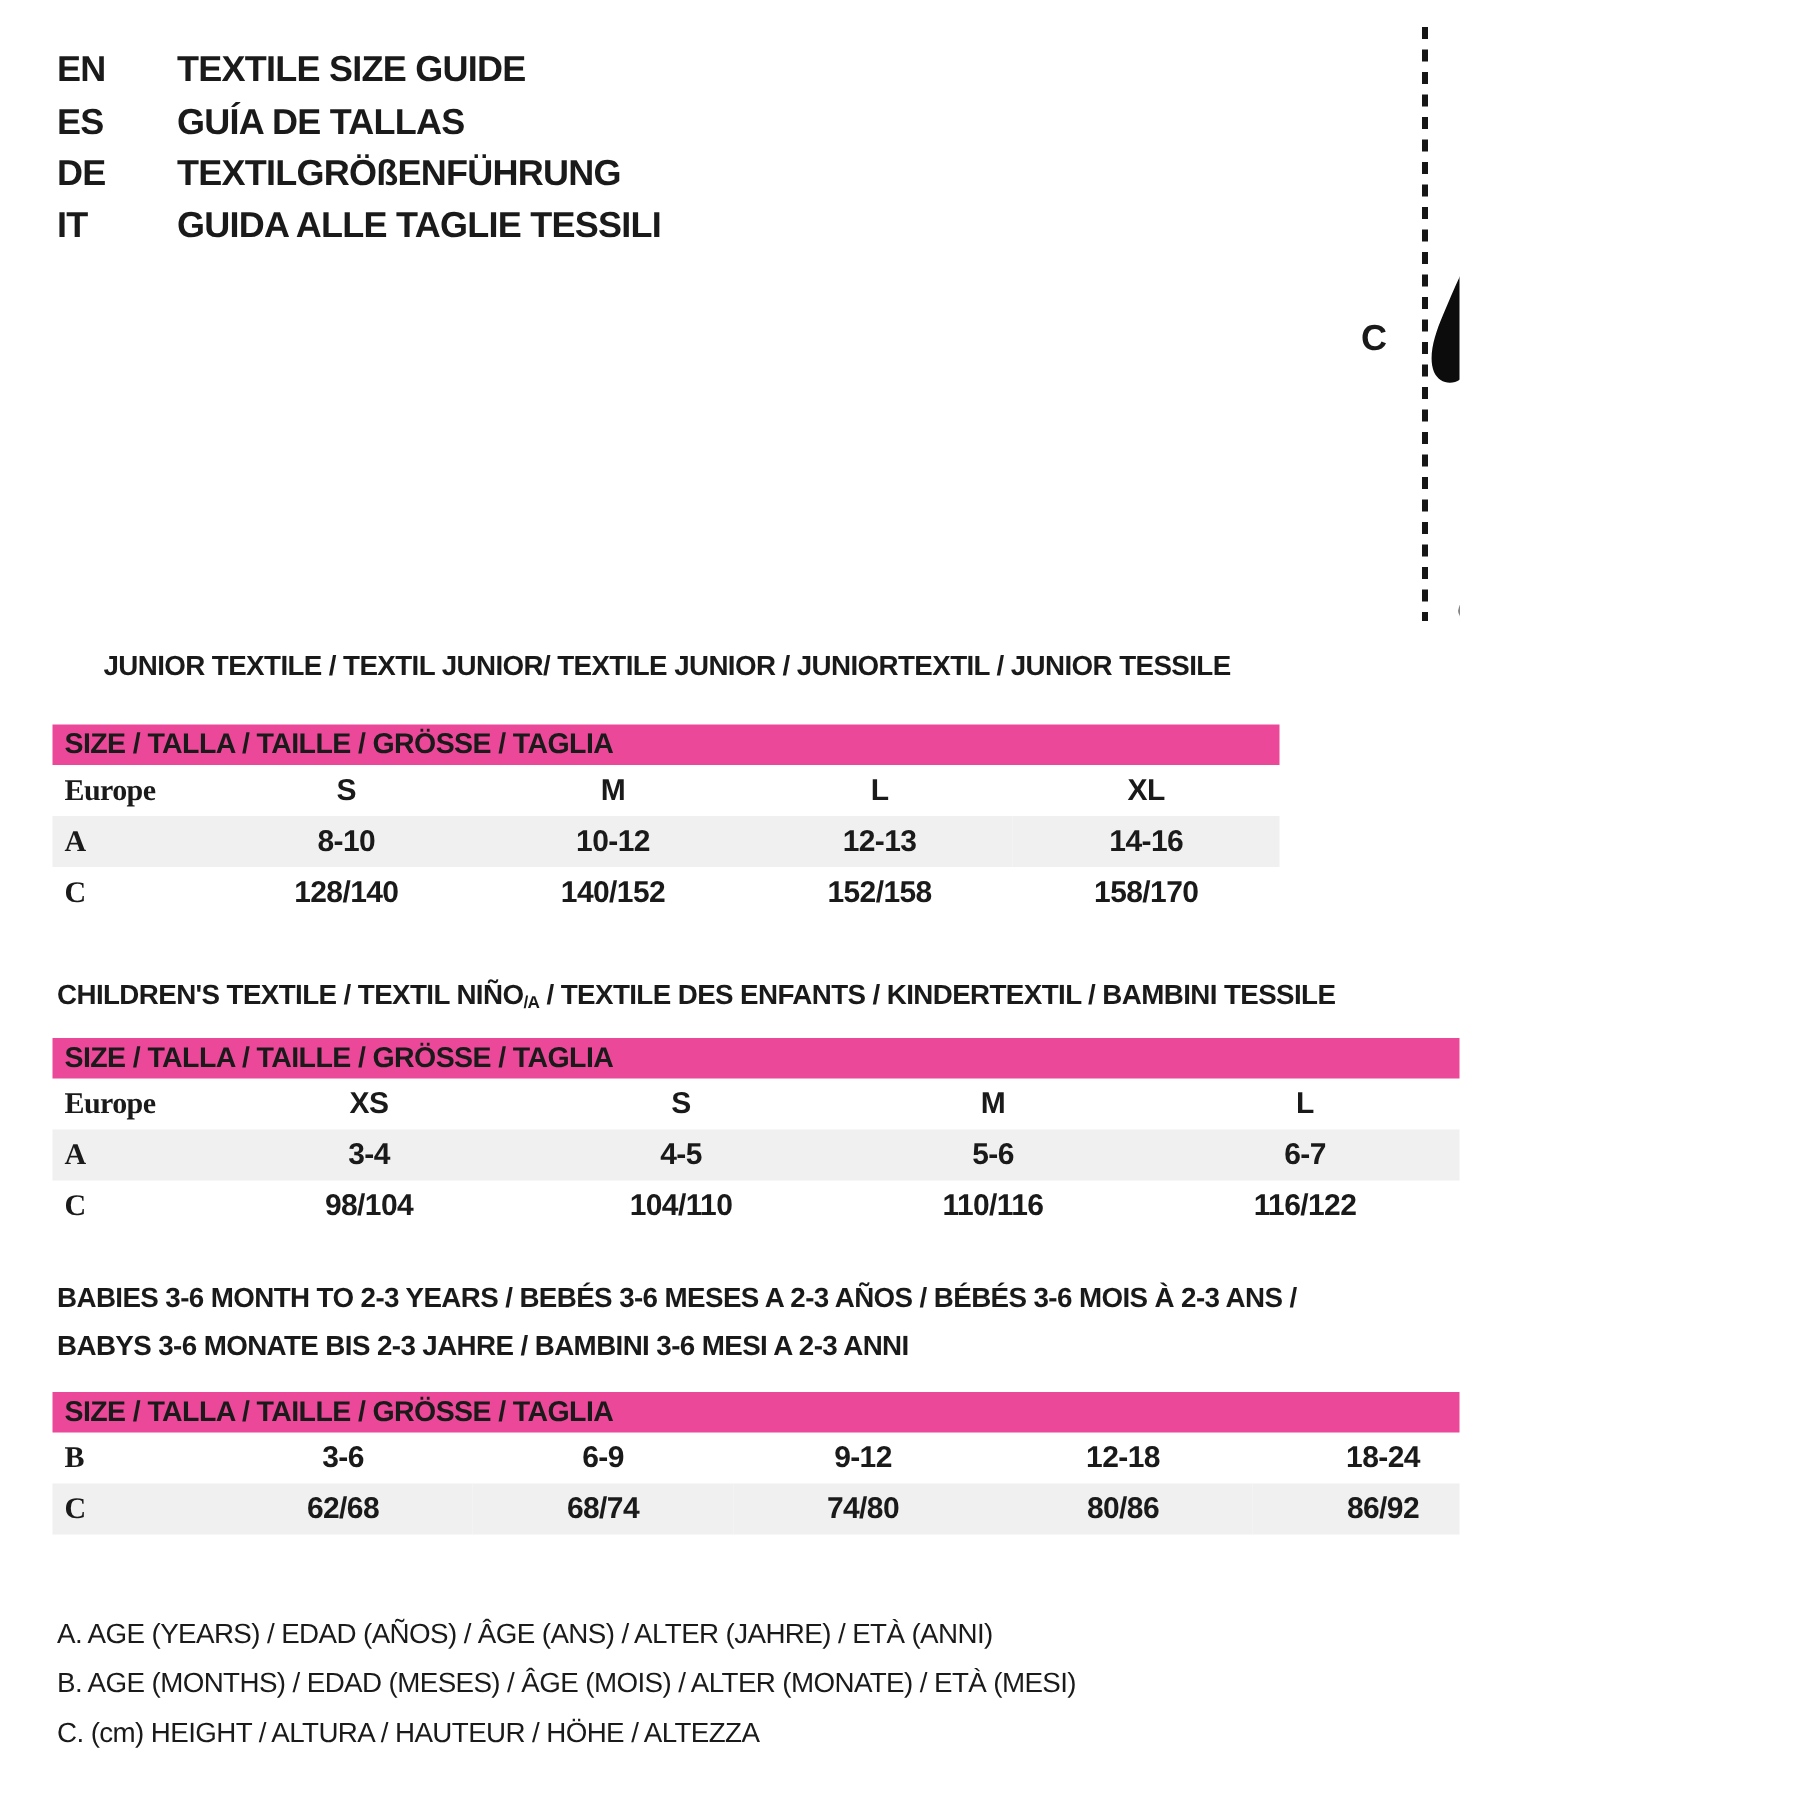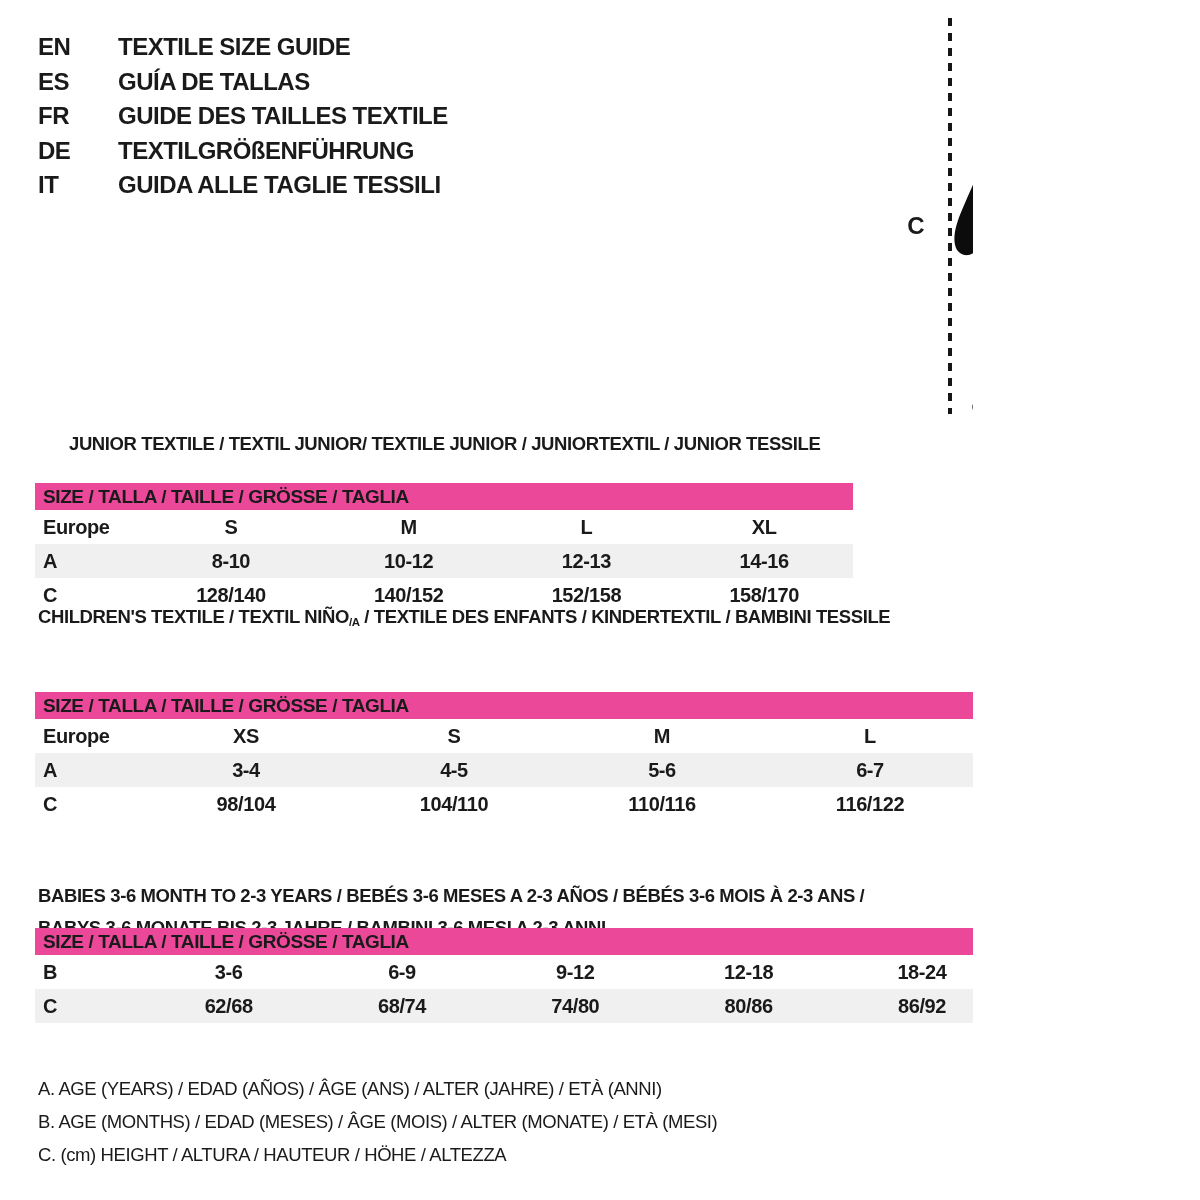--- a/index.html
+++ b/index.html
@@ -32,21 +32,21 @@
   .tbl{position:absolute;left:35px;}
   .size-bar{
     background:#ec4899;height:27px;line-height:27px;padding-left:8px;
     font-weight:bold;font-size:19px;letter-spacing:-0.4px;box-sizing:border-box;
   }
   table.size-table{border-collapse:collapse;table-layout:fixed;width:100%;}
   table.size-table td{
     height:34px;padding:0;text-align:center;font-weight:bold;font-size:20px;
     letter-spacing:-0.4px;white-space:nowrap;
   }
-  table.size-table td.lbl{text-align:left;padding-left:8px;}
+  table.size-table td.lbl{text-align:left;padding-left:8px;font-family:Liberation Serif, serif;}
   tr.alt{background:#f0f0f0;}
   col.c-label{width:107px;}
   
   .legend{position:absolute;left:38px;top:1072px;}
   .legend-line{
     font-weight:normal;font-size:18.5px;letter-spacing:-0.4px;
     line-height:33px;white-space:nowrap;
   }
 </style>
 </head>
@@ -55,24 +55,20 @@
 <div id="stage">
 
   <div class="lang-block">
     <div class="lang-row">
       <span class="lang-code">EN</span>
       <span class="lang-title">TEXTILE SIZE GUIDE</span>
     </div>
     <div class="lang-row">
       <span class="lang-code">ES</span>
       <span class="lang-title">GUÍA DE TALLAS</span>
-    </div>
-    <div class="lang-row">
-      <span class="lang-code">FR</span>
-      <span class="lang-title">GUIDE DES TAILLES TEXTILE</span>
     </div>
     <div class="lang-row">
       <span class="lang-code">DE</span>
       <span class="lang-title">TEXTILGRÖßENFÜHRUNG</span>
     </div>
     <div class="lang-row">
       <span class="lang-code">IT</span>
       <span class="lang-title">GUIDA ALLE TAGLIE TESSILI</span>
     </div>
   </div>
@@ -127,21 +123,21 @@
         <td class="lbl">C</td>
         <td>128/140</td>
         <td>140/152</td>
         <td>152/158</td>
         <td>158/170</td>
       </tr>
     </tbody>
       </table>
   </div>
 
-  <div class="sec-title" style="top:606px;"><span>CHILDREN'S TEXTILE / TEXTIL NIÑO</span><sub>/A</sub><span> / TEXTILE DES ENFANTS / KINDERTEXTIL / BAMBINI TESSILE</span></div>
+  <div class="sec-title" style="top:652px;"><span>CHILDREN'S TEXTILE / TEXTIL NIÑO</span><sub>/A</sub><span> / TEXTILE DES ENFANTS / KINDERTEXTIL / BAMBINI TESSILE</span></div>
   <div class="tbl" style="top:692px;width:1147px;">
     <div class="size-bar">SIZE / TALLA / TAILLE / GRÖSSE / TAGLIA</div>
     <table class="size-table">
       <colgroup>
           <col class="c-label">
           <col>
           <col>
           <col>
           <col>
           <col>
@@ -168,21 +164,21 @@
         <td>98/104</td>
         <td>104/110</td>
         <td>110/116</td>
         <td>116/122</td>
         <td>122/227</td>
       </tr>
     </tbody>
       </table>
   </div>
 
-  <div class="sec-title two-line" style="top:880px;">
+  <div class="sec-title two-line" style="top:849px;">
     <div>BABIES 3-6 MONTH TO 2-3 YEARS / BEBÉS 3-6 MESES A 2-3 AÑOS / BÉBÉS 3-6 MOIS À 2-3 ANS /</div>
     <div>BABYS 3-6 MONATE BIS 2-3 JAHRE / BAMBINI 3-6 MESI A 2-3 ANNI</div>
   </div>
   <div class="tbl" style="top:928px;width:1147px;">
     <div class="size-bar">SIZE / TALLA / TAILLE / GRÖSSE / TAGLIA</div>
     <table class="size-table">
       <colgroup>
           <col class="c-label">
           <col>
           <col>

